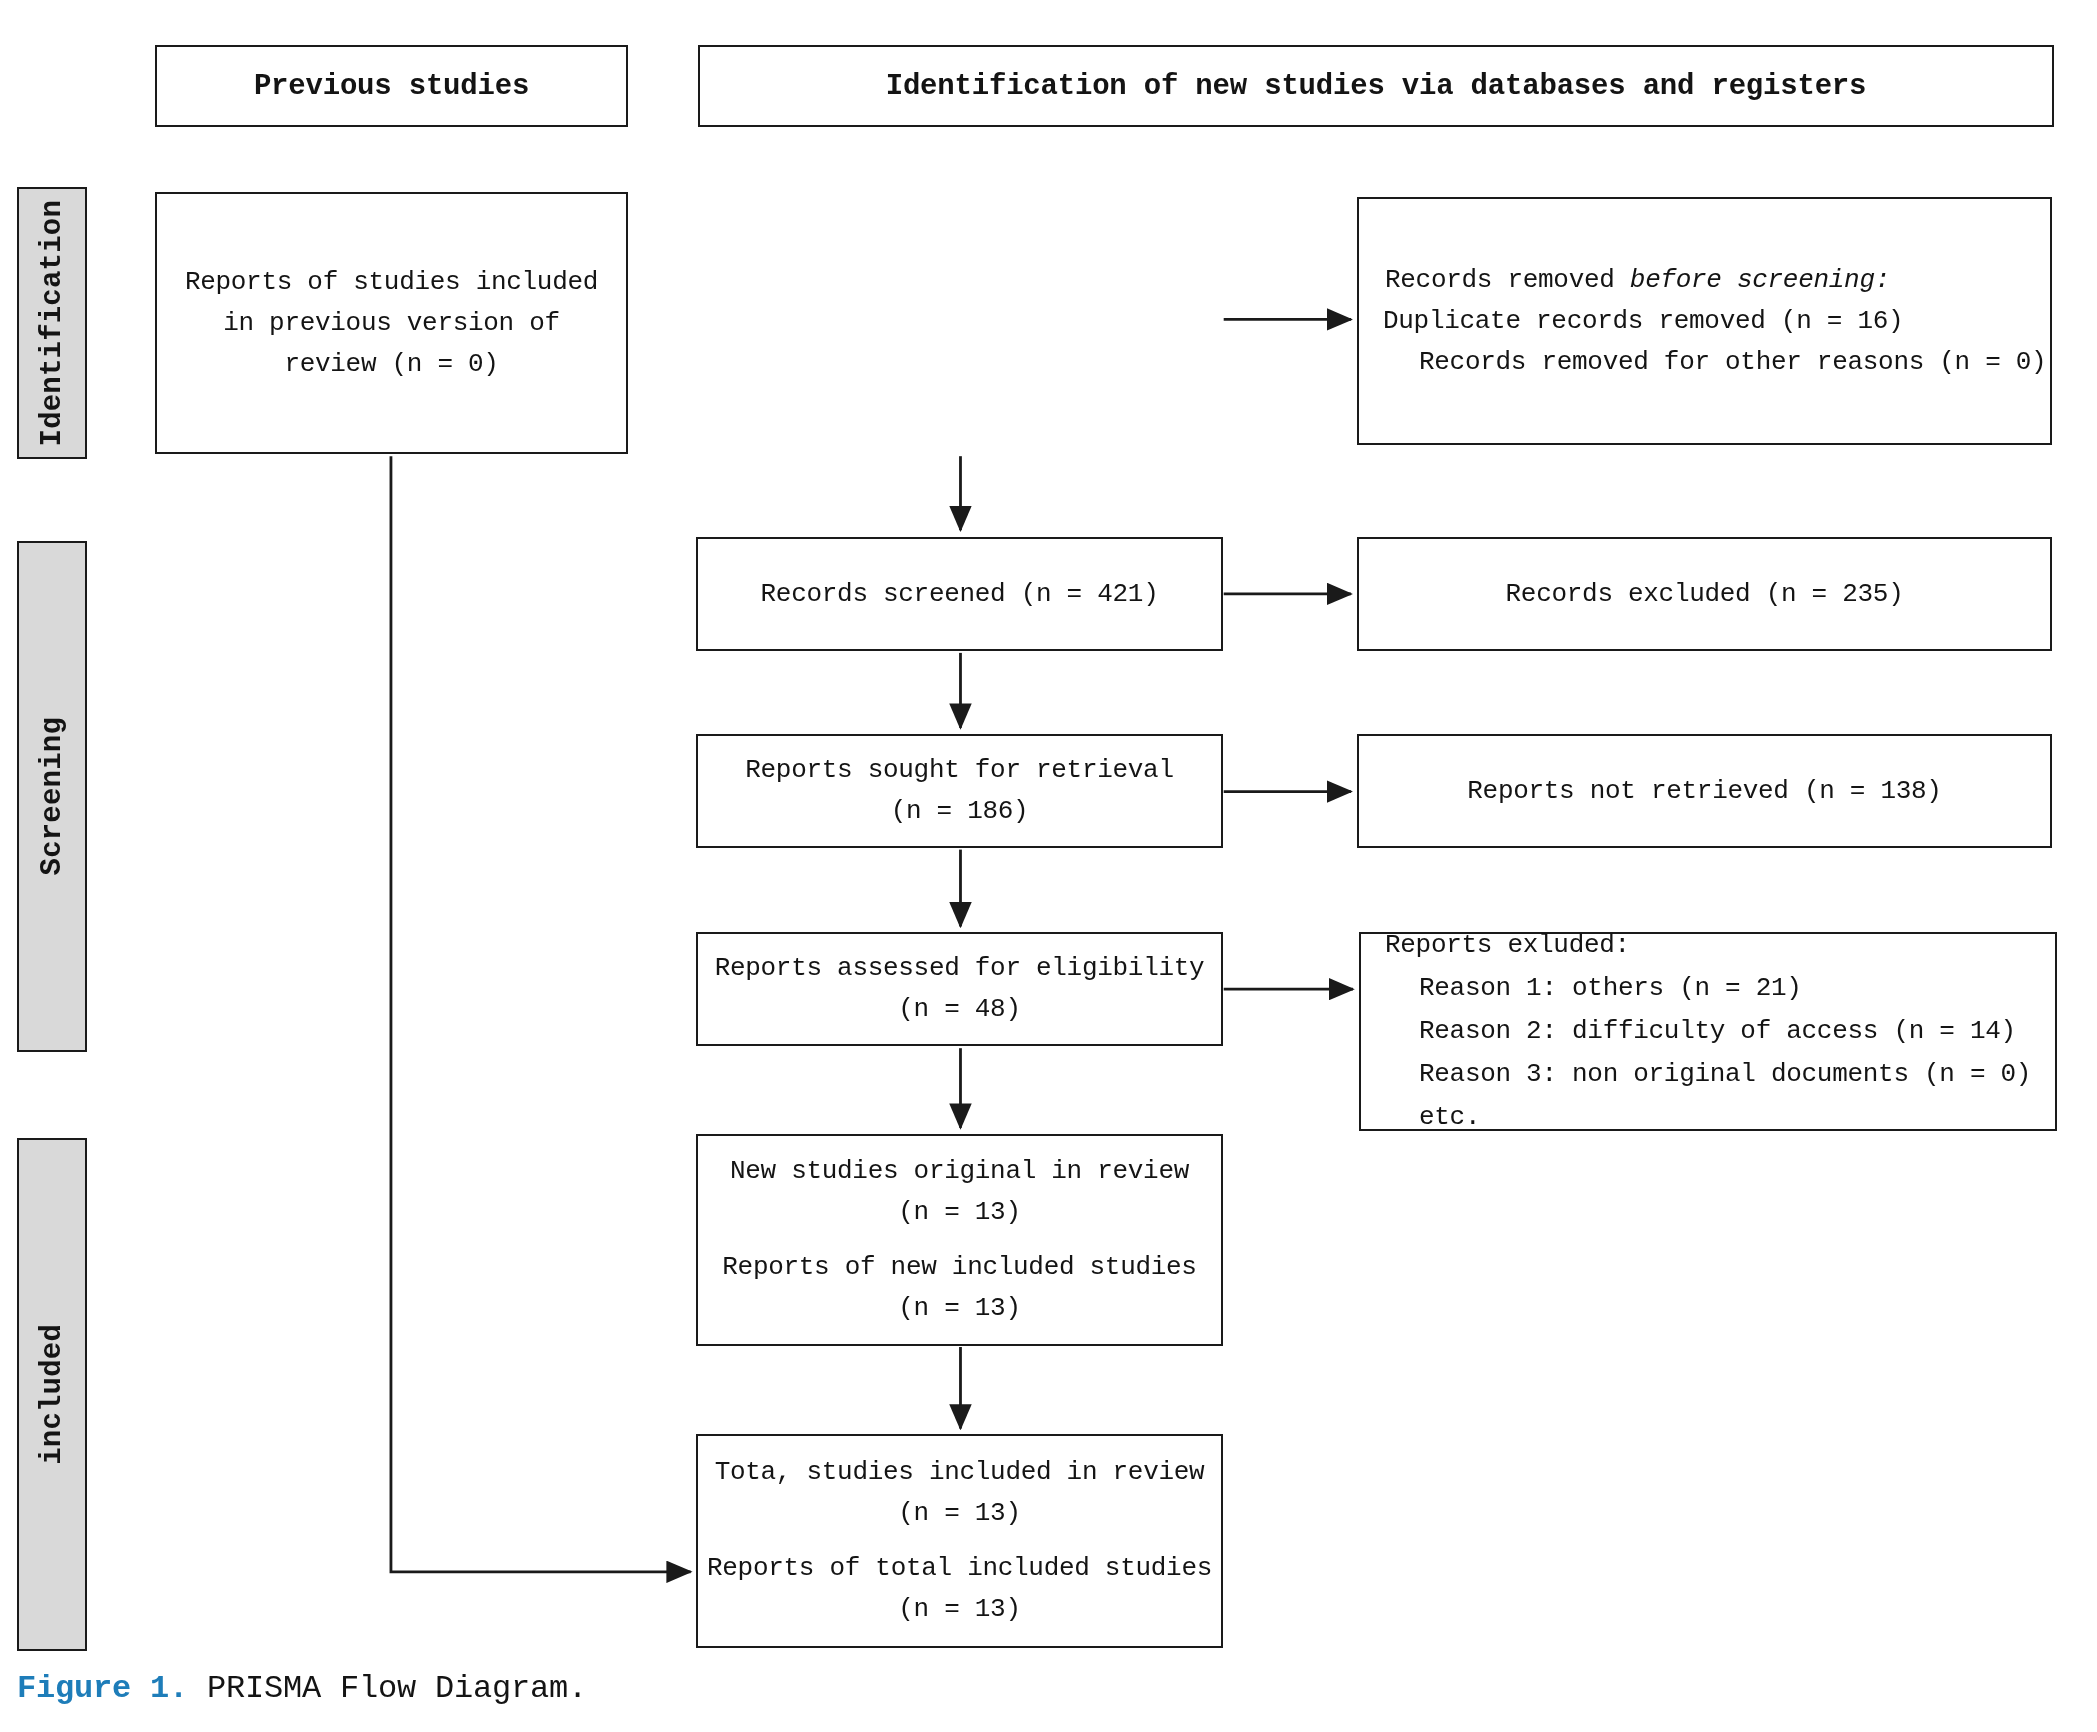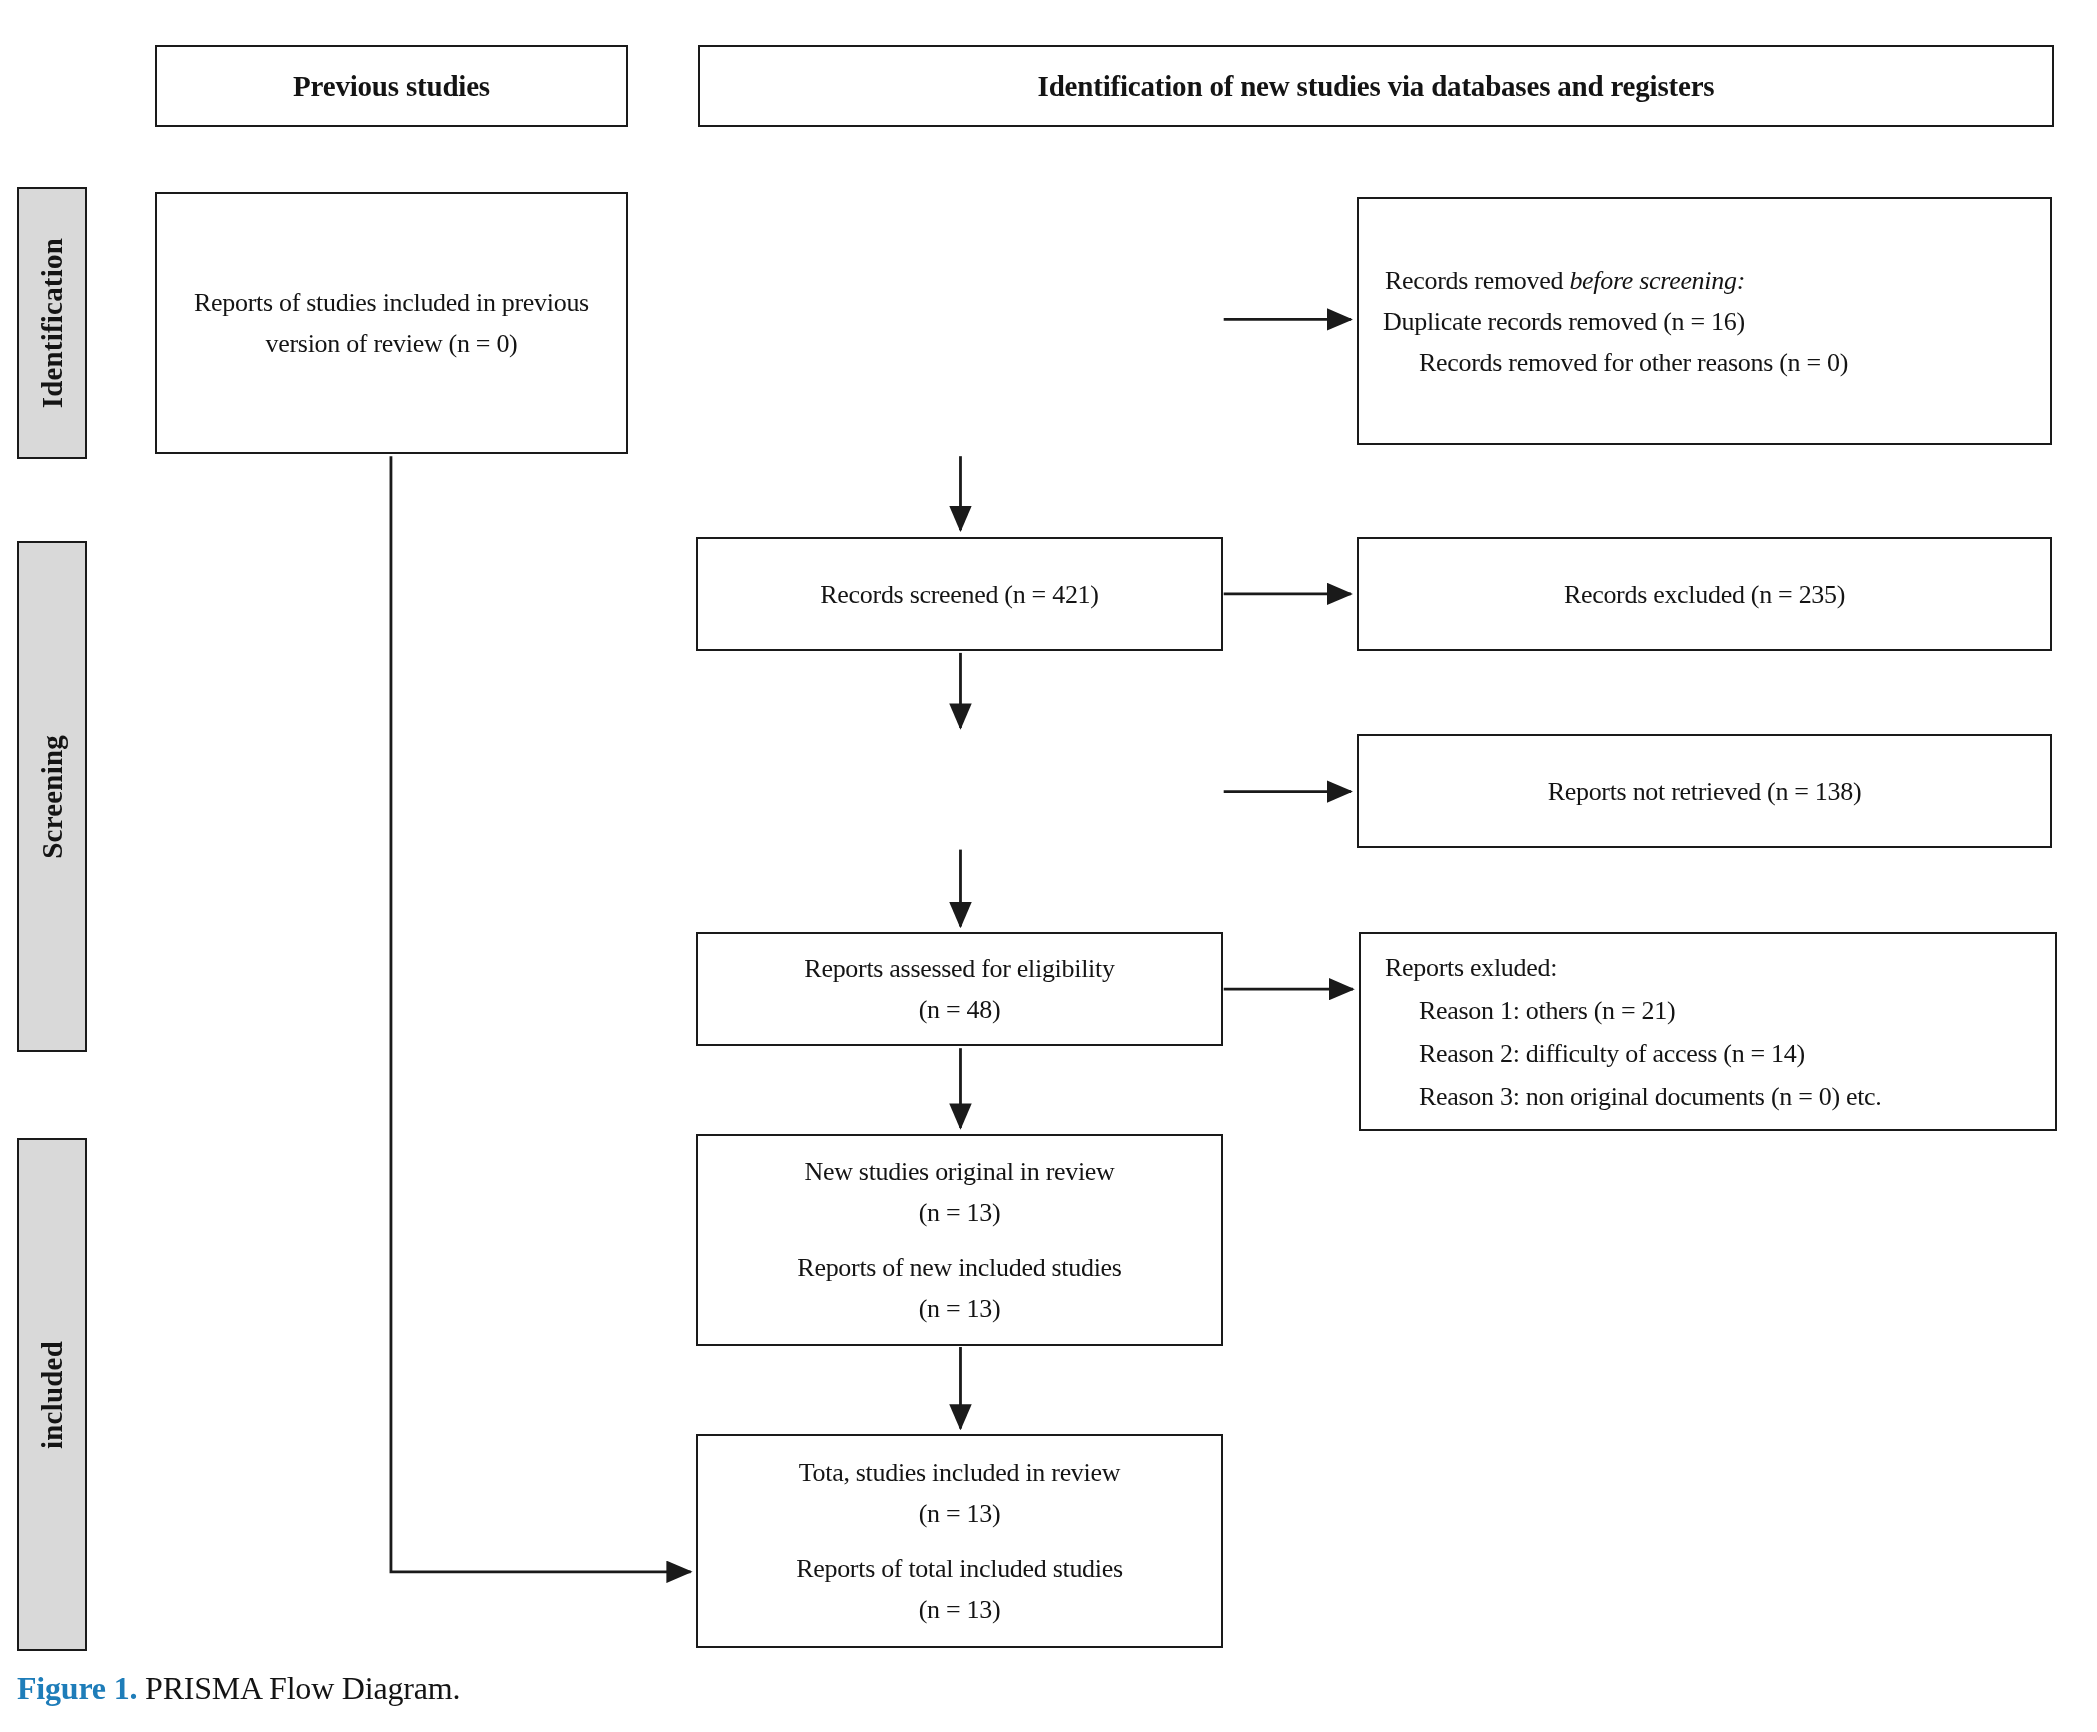--- a/index.html
+++ b/index.html
@@ -5,21 +5,21 @@
   :root{
     --accent:#1e7db9;
     --gray:#d9d9d9;
     --line:#1a1a1a;
   }
   html,body{margin:0;padding:0;background:#fff;}
   .canvas{
     position:relative;
     width:1684px;height:1732px;
     background:#fff;
-    font-family:Liberation Serif, serif;
+    font-family:Liberation Mono, monospace;
     color:#141414;
     font-size:26px;
     letter-spacing:-0.3px;
   }
   .box{
     position:absolute;
     box-sizing:border-box;
     border:2.8px solid var(--line);
     background:#fff;
   }
@@ -94,20 +94,24 @@
   </div>
 
   <div class="box center" style="left:696px;top:537px;width:527px;height:114px;">
     <div class="line">Records screened (n = 421)</div>
   </div>
 
   <div class="box center" style="left:1357px;top:537px;width:695px;height:114px;">
     <div class="line">Records excluded (n = 235)</div>
   </div>
 
+  <div class="box center" style="left:696px;top:734px;width:527px;height:114px;">
+    <div class="line">Reports sought for retrieval</div>
+    <div class="line">(n = 186)</div>
+  </div>
 
   <div class="box center" style="left:1357px;top:734px;width:695px;height:114px;">
     <div class="line">Reports not retrieved (n = 138)</div>
   </div>
 
   <div class="box center" style="left:696px;top:932px;width:527px;height:114px;">
     <div class="line">Reports assessed for eligibility</div>
     <div class="line">(n = 48)</div>
   </div>
 

